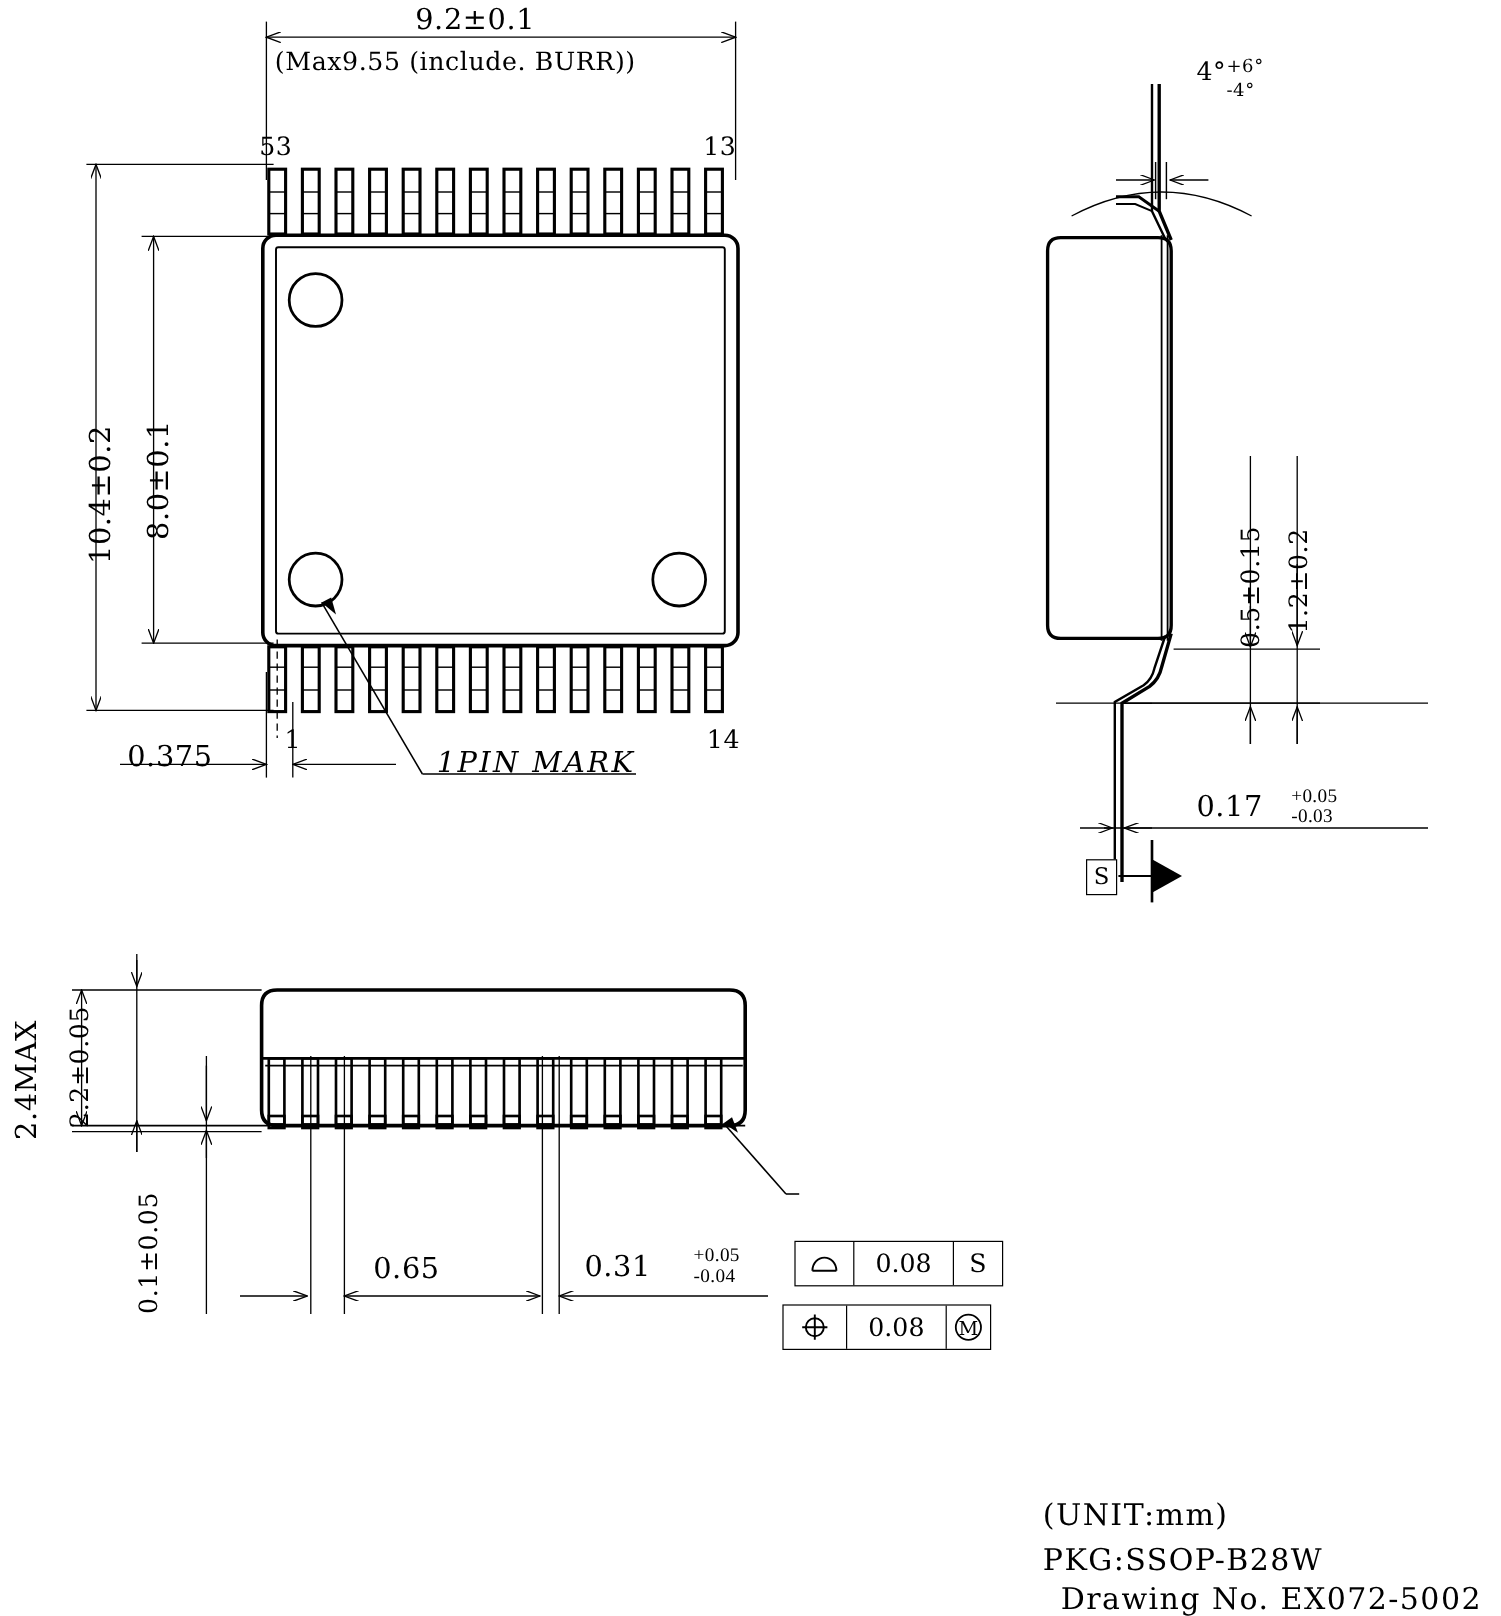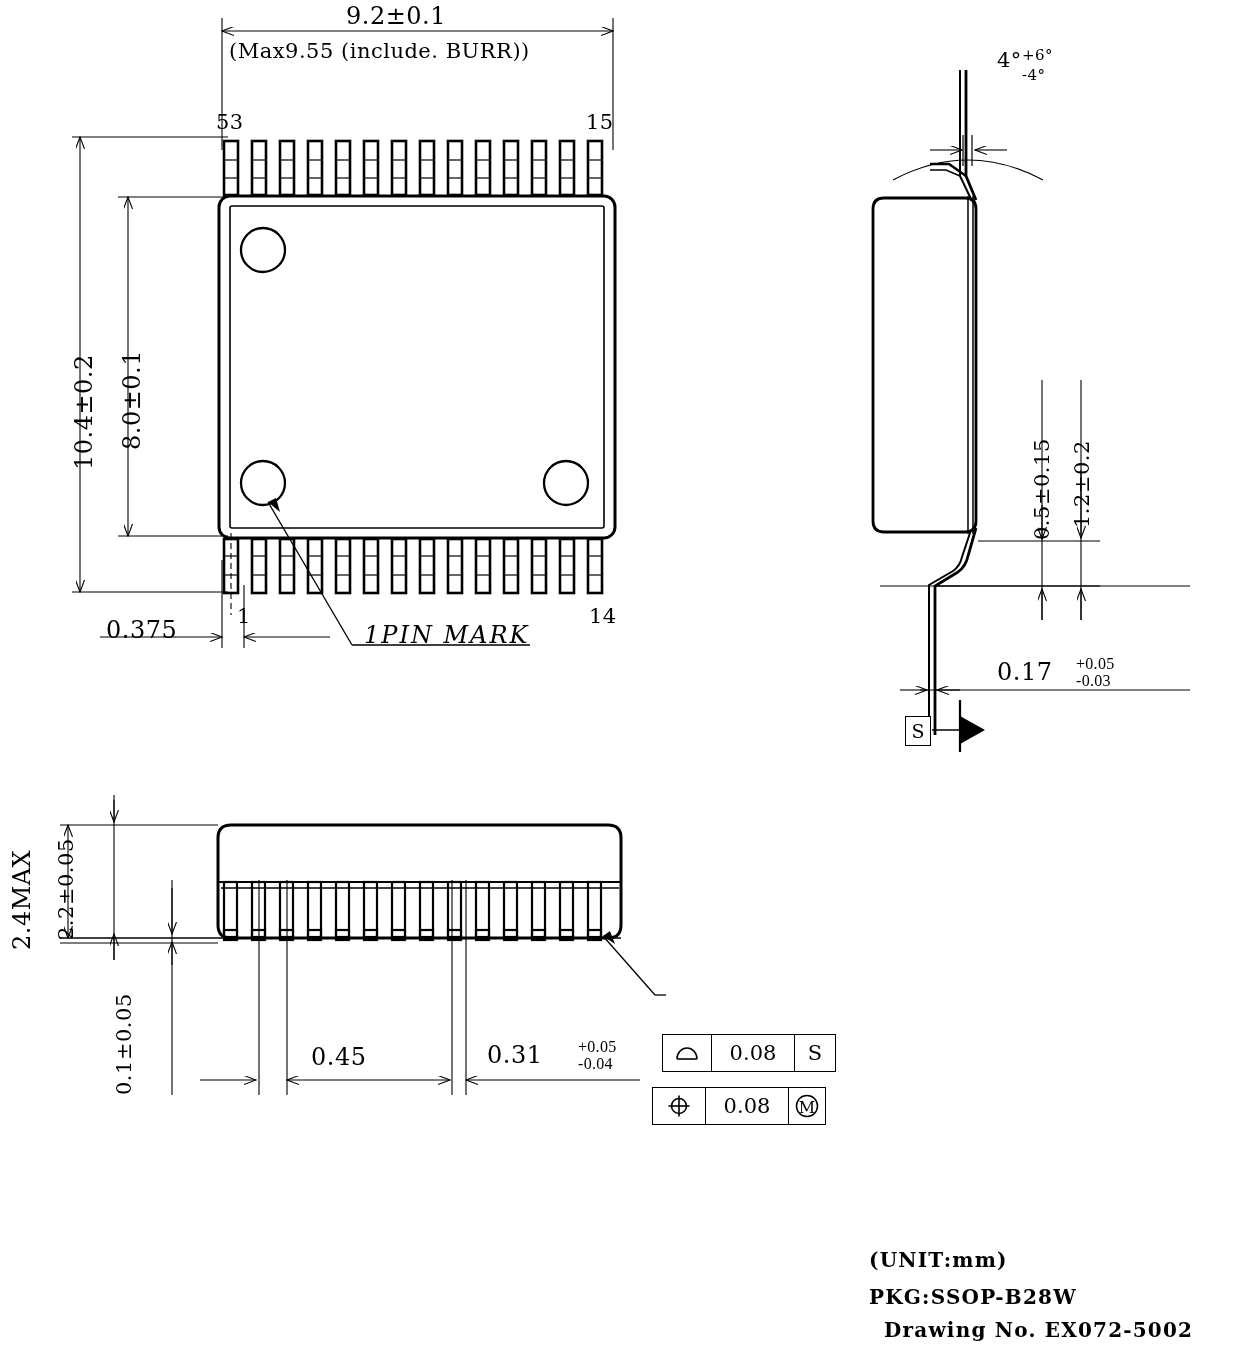--- a/index.html
+++ b/index.html
@@ -16,21 +16,21 @@
     font-family:"DejaVu Serif", serif;
     color:#000;
     white-space:pre;
     line-height:1;
     letter-spacing:0.5px;
   }
   .vert{ transform-origin:0 0; }
   .tiny{font-size:15px;}
   .md{font-size:21px;}
   .lg{font-size:24px;}
-  .title-line{font-size:20px;letter-spacing:1.2px;font-weight:bold;}
+  .title-line{font-size:25px;letter-spacing:1.2px;}
   .frac{
     position:absolute;
     display:inline-block;
     font-size:14px;
     line-height:1.08;
     letter-spacing:0.3px;
     font-family:Liberation Serif, serif;
   }
   .gdt{
     position:absolute;
@@ -312,21 +312,21 @@
     </g>
   </svg>
 
   <div class="lbl lg" style="left:346px;top:4px;">9.2±0.1</div>
   <div class="lbl md" style="left:229px;top:41px;">(Max9.55 (include. BURR))</div>
 
   <div class="lbl lg vert" style="left:72px;top:470px;transform:rotate(-90deg);">10.4±0.2</div>
   <div class="lbl lg vert" style="left:120px;top:450px;transform:rotate(-90deg);">8.0±0.1</div>
 
   <div class="lbl md" style="left:216px;top:112px;">53</div>
-  <div class="lbl md" style="left:586px;top:112px;">15</div>
+  <div class="lbl md" style="left:586px;top:112px;">13</div>
   <div class="lbl md" style="left:237px;top:606px;">1</div>
   <div class="lbl md" style="left:589px;top:606px;">14</div>
 
   <div class="lbl lg" style="left:106px;top:618px;">0.375</div>
   <div class="lbl lg" style="left:364px;top:623px;letter-spacing:2px;font-style:italic;">1PIN MARK</div>
 
   <div class="lbl md" style="left:997px;top:50px;">4°</div>
   <div class="lbl tiny" style="left:1022px;top:48px;">+6°</div>
   <div class="lbl tiny" style="left:1022px;top:68px;">-4°</div>
 
@@ -340,21 +340,21 @@
   </div>
 
   <div class="sbox" style="left:905px;top:716px;">
     <span>S</span>
   </div>
 
   <div class="lbl lg vert" style="left:10px;top:950px;transform:rotate(-90deg);">2.4MAX</div>
   <div class="lbl md vert" style="left:56px;top:940px;transform:rotate(-90deg);">2.2±0.05</div>
   <div class="lbl md vert" style="left:114px;top:1095px;transform:rotate(-90deg);">0.1±0.05</div>
 
-  <div class="lbl lg" style="left:311px;top:1045px;">0.45</div>
+  <div class="lbl lg" style="left:311px;top:1045px;">0.65</div>
 
   <div class="lbl lg" style="left:487px;top:1043px;">0.31</div>
   <div class="frac" style="left:578px;top:1038px;font-size:16px;">
     <div>+0.05</div>
     <div>-0.04</div>
   </div>
 
   <div class="gdt" style="left:662px;top:987px;">
     <div style="width:34px;">
       <svg width="24" height="16" viewBox="0 0 24 16">

